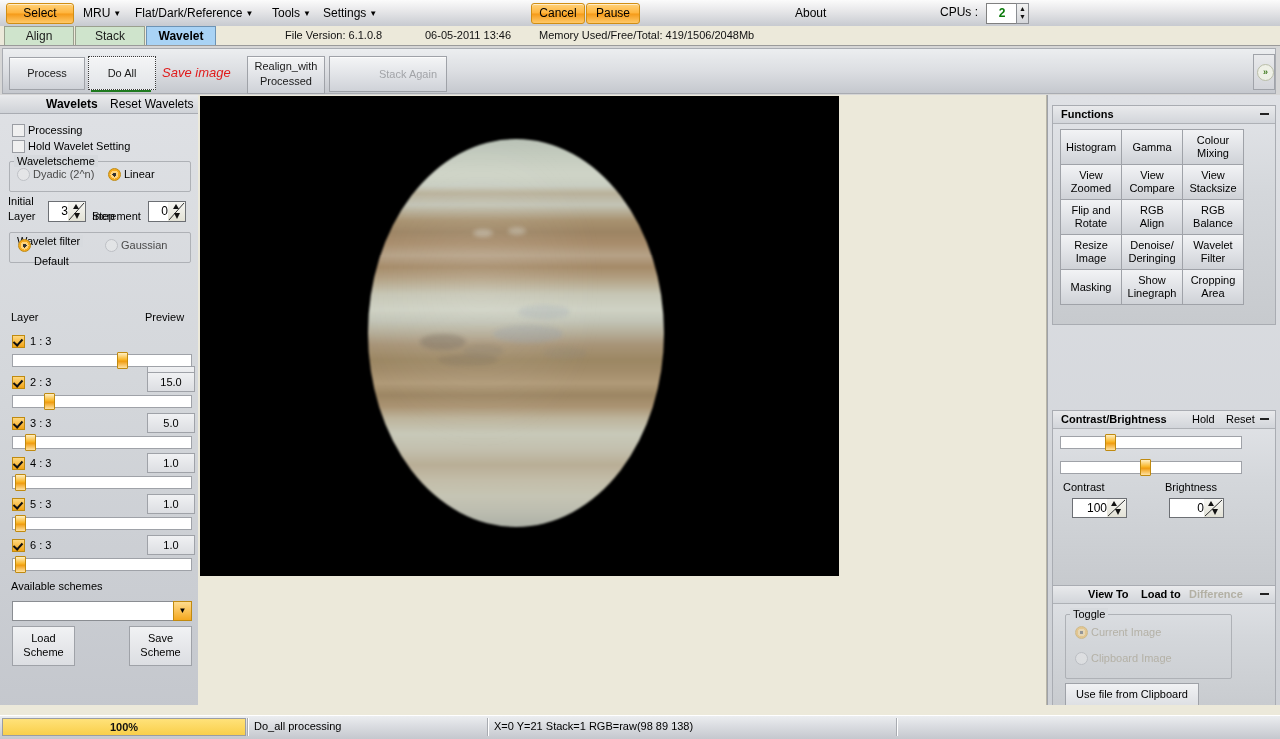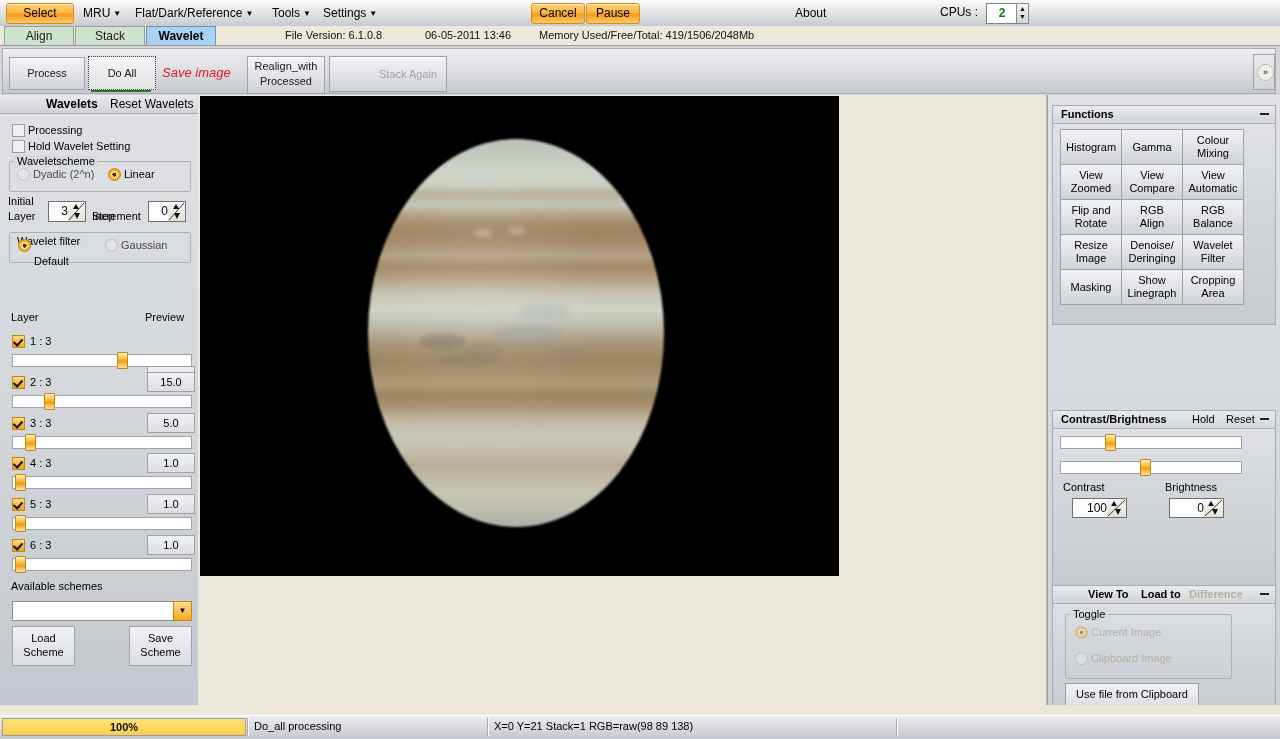--- a/index.html
+++ b/index.html
@@ -397,21 +397,21 @@
       <div class="fbtn" style="left:7px;top:58px;">
         <div><span>View</span><br>
         <span>Zoomed</span></div>
       </div>
       <div class="fbtn" style="left:68px;top:58px;">
         <div><span>View</span><br>
         <span>Compare</span></div>
       </div>
       <div class="fbtn" style="left:129px;top:58px;">
         <div><span>View</span><br>
-        <span>Automatic</span></div>
+        <span>Stacksize</span></div>
       </div>
 
       <div class="fbtn" style="left:7px;top:93px;">
         <div><span>Flip and</span><br>
         <span>Rotate</span></div>
       </div>
       <div class="fbtn" style="left:68px;top:93px;">
         <div><span>RGB</span><br>
         <span>Align</span></div>
       </div>

